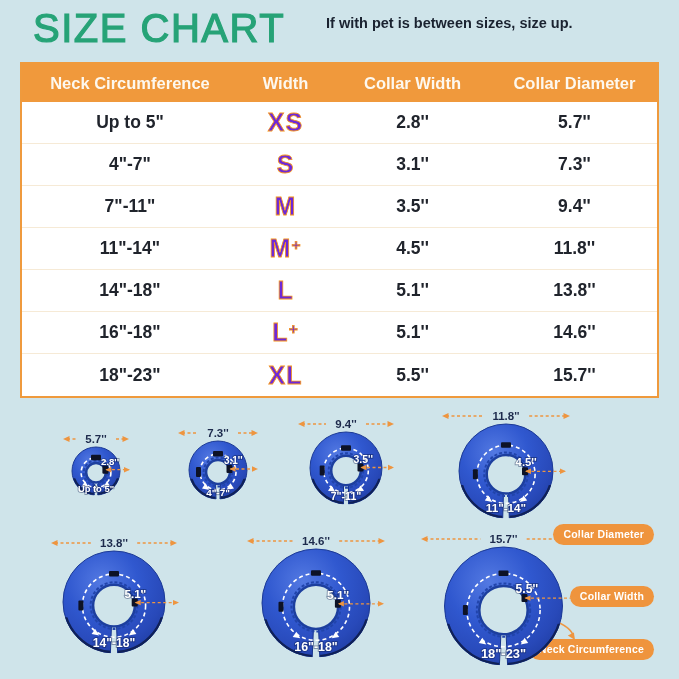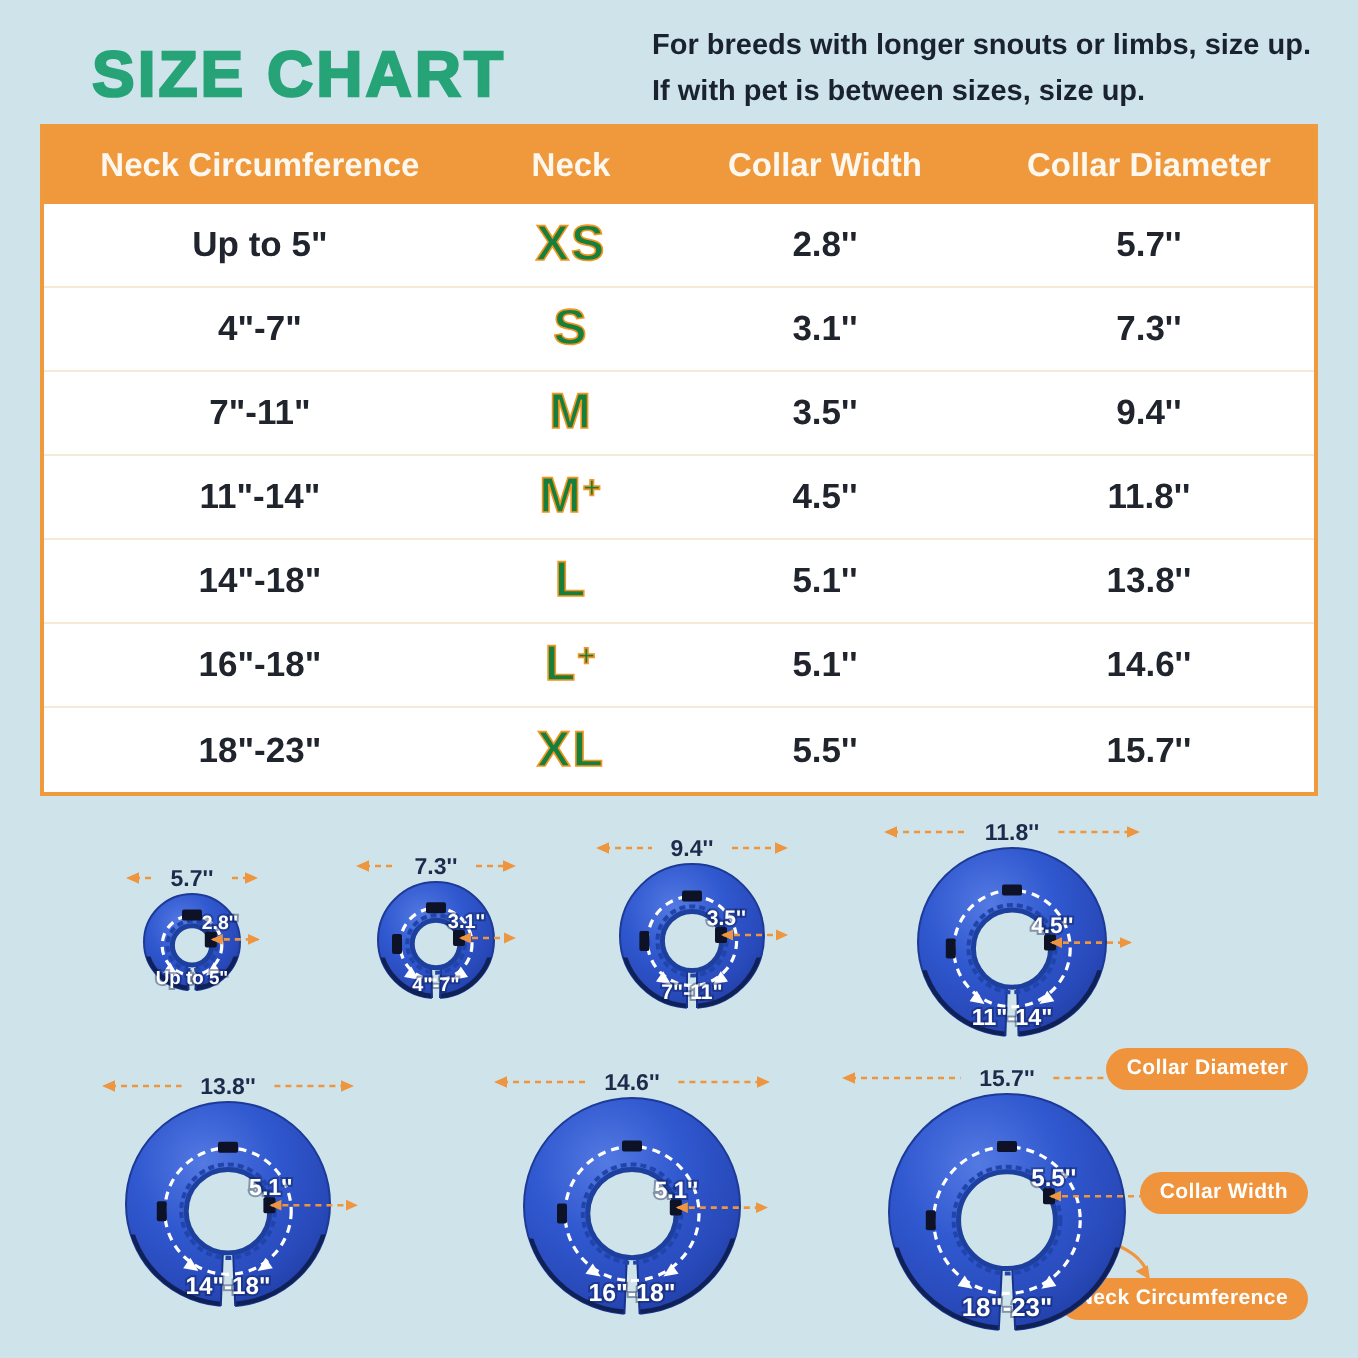--- a/index.html
+++ b/index.html
@@ -9,23 +9,23 @@
     width: 679px;
     height: 679px;
     background: #cfe4ea;
     font-family: "Liberation Sans", sans-serif;
     overflow: hidden;
   }
   
   .page-title {
     position: absolute;
     left: 33px; top: 6px;
-    margin: 13px;
-    font-size: 32px;
-    font-weight: 700;
+    margin: 0;
+    font-size: 40px;
+    font-weight: 400;
     letter-spacing: 1.5px;
     color: #26a377;
     -webkit-text-stroke: 1.2px #26a377;
   }
   .subtitle {
     position: absolute;
     left: 326px; top: 12px;
     font-size: 14.5px;
     font-weight: 600;
     color: #1a2230;
@@ -56,21 +56,21 @@
     font-size: 17.5px;
     font-weight: 600;
     color: #20242c;
     height: 42px;
     padding: 0;
   }
   .size-table tbody tr:not(:last-child) td {
     border-bottom: 1.5px solid #f6ead6;
   }
   .size-table td.size-cell {
-    color: #15803d;
+    color: #6d28d9;
     font-size: 25px;
     font-weight: 800;
     letter-spacing: 1px;
     -webkit-text-stroke: 0.8px #f5941f;
   }
   .size-cell .plus { font-size: 0.62em; vertical-align: 0.45em; }
   
   .illustrations { position: absolute; inset: 0; }
   .collar { position: absolute; }
   .collar svg { display: block; }
@@ -91,35 +91,34 @@
   .curve-arrow { position: absolute; left: 512px; top: 606px; }
 </style>
 </head>
 <body>
 
 <div class="page">
 
   <h1 class="page-title">SIZE CHART</h1>
 
   <div class="subtitle">
-    <div>For breeds with longer snouts or limbs, size up.</div>
     <div>If with pet is between sizes, size up.</div>
   </div>
 
   <table class="size-table">
     <colgroup>
       <col style="width:34%">
         <col style="width:15%">
         <col style="width:25%">
         <col style="width:26%">
     </colgroup>
     <thead>
       <tr id="thead-row">
           <th>Neck Circumference</th>
-          <th>Neck</th>
+          <th>Width</th>
           <th>Collar Width</th>
           <th>Collar Diameter</th>
         </tr>
     </thead>
     <tbody id="table-body">
         <tr>
           <td>Up to 5"</td>
           <td class="size-cell">XS</td>
           <td>2.8''</td>
           <td>5.7''</td>

